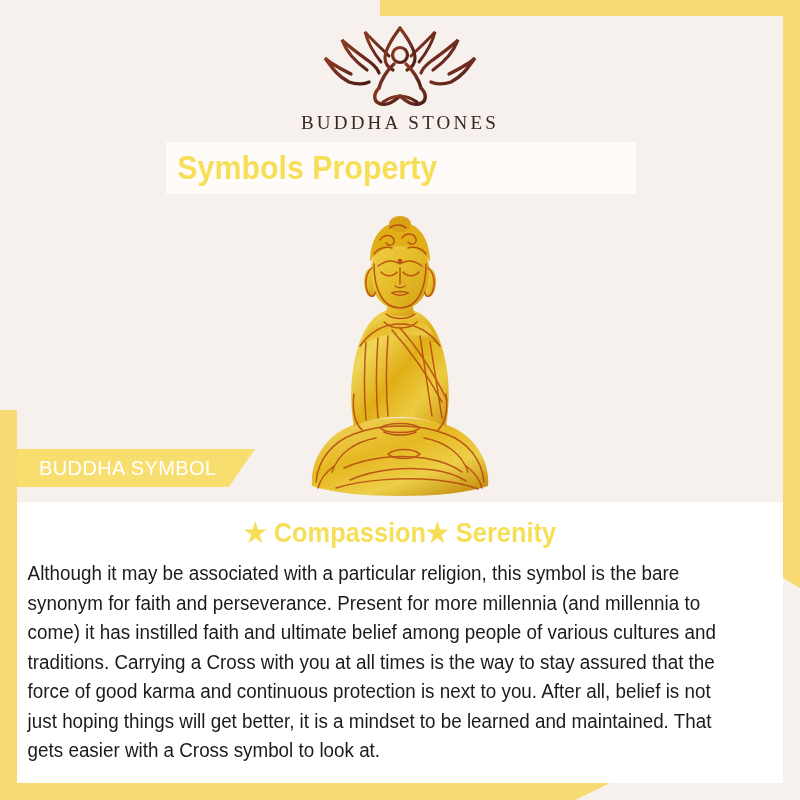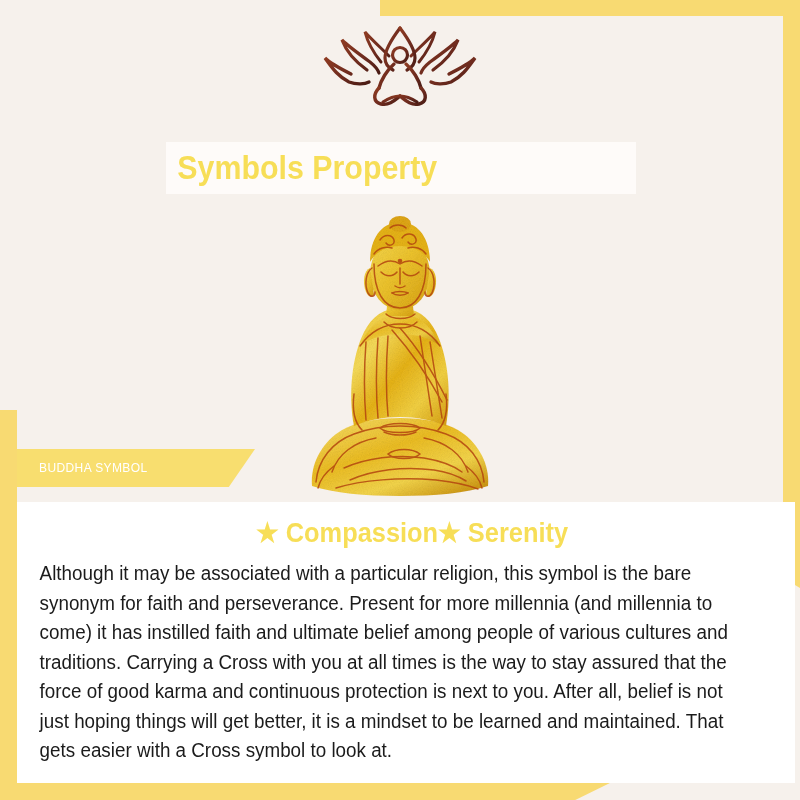--- a/index.html
+++ b/index.html
@@ -132,35 +132,34 @@
     width: 238px;
     height: 38px;
     background: #F8DE6F;
     clip-path: polygon(0 0, 100% 0, 89% 100%, 0 100%);
     display: flex;
     align-items: center;
   }
   .symbol-ribbon-text {
     padding-left: 22px;
     color: #FFFFFF;
-    font-size: 12px;
+    font-size: 20px;
     letter-spacing: 0.4px;
     font-weight: 400;
     white-space: nowrap;
   }
 
   
   .content-card {
     position: absolute;
     top: 502px;
     left: 17px;
     width: 766px;
     height: 281px;
     background: #FFFFFF;
-    padding-left: 12px;
   }
 
   .tagline {
     margin: 0;
     padding-top: 15px;
     text-align: center;
     font-family: "Liberation Sans Narrow", "Liberation Sans", sans-serif;
     font-weight: bold;
     font-size: 27px;
     color: #F7DE57;
@@ -224,20 +223,21 @@
           <path d="M79 42 C 72 48, 66 58, 64 66" stroke-width="3.4"></path>
           <path d="M91 42 C 98 48, 104 58, 106 66" stroke-width="3.4"></path>
 
           <path d="M64 66 C 58 72, 58 80, 66 82 C 74 84, 80 78, 85 74" stroke-width="3.4"></path>
           <path d="M106 66 C 112 72, 112 80, 104 82 C 96 84, 90 78, 85 74" stroke-width="3.4"></path>
 
           <path d="M68 80 C 74 76, 80 74, 85 74 C 90 74, 96 76, 102 80" stroke-width="3.2"></path>
         </g>
       </svg>
     </span>
+    <div class="brand-name">BUDDHA STONES</div>
   </div>
 
   <div class="title-banner">
     <span class="title-text">Symbols Property</span>
   </div>
 
   <div class="buddha-wrap">
     <svg class="buddha-svg" viewBox="0 0 208 306" xmlns="http://www.w3.org/2000/svg" aria-hidden="true">
       <defs>
         <linearGradient id="goldA" x1="0" y1="0" x2="1" y2="1">

